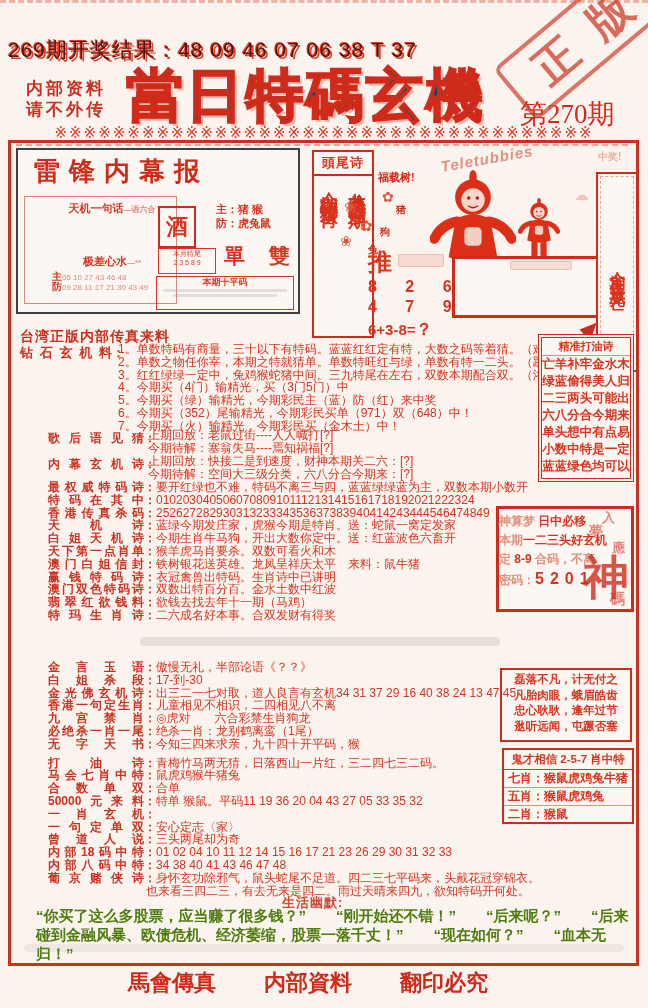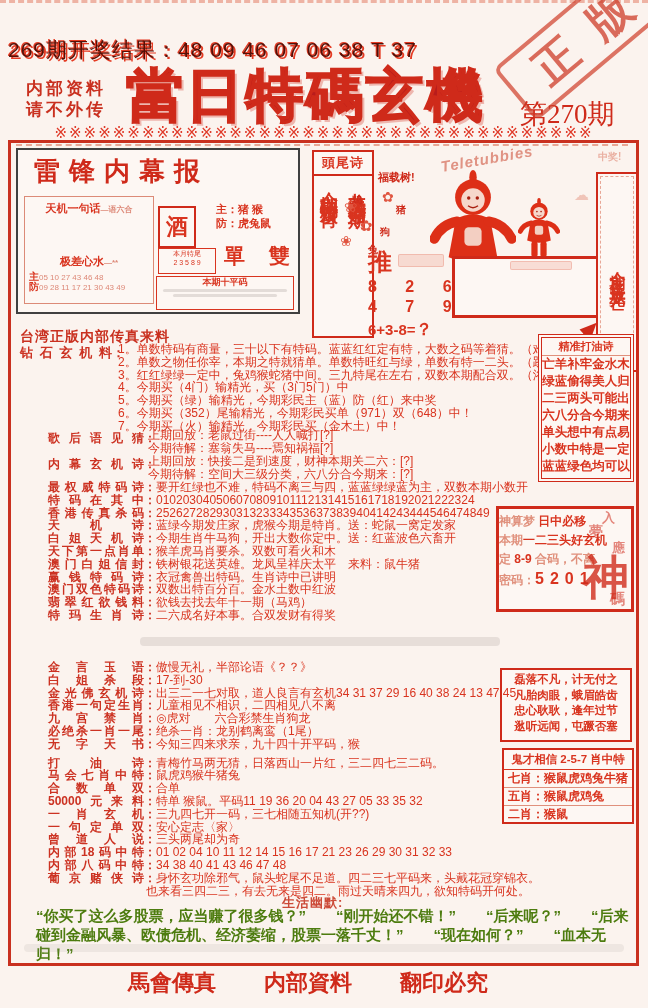--- a/index.html
+++ b/index.html
@@ -17,21 +17,21 @@
   .abs{position:absolute;}
   
   .result-line{
     font-size:21px;font-weight:normal;color:#531008;white-space:nowrap;
     text-shadow:2px 2px 0 #e53a22, -1px -1px 0 #e53a22;
     letter-spacing:1px;
   }
   .note{font-size:17px;font-weight:bold;color:#c9301f;line-height:21px;letter-spacing:3px;}
   .big-title{
     font-family:Liberation Serif, serif;
-    font-size:57px;font-weight:bold;color:#b91c1c;white-space:nowrap;
+    font-size:57px;font-weight:bold;color:#0c4a6e;white-space:nowrap;
     -webkit-text-stroke:2px #cf2a1a;letter-spacing:3px;
     text-shadow:3px 3px 0 rgba(207,42,26,.30);
   }
   .issue{font-family:"Liberation Serif","DejaVu Serif",serif;font-size:27px;color:#cf2a1a;white-space:nowrap;}
   .stamp{
     width:170px;height:60px;border:4px solid rgba(206,60,40,.70);border-radius:8px;
     transform:rotate(-40deg);display:flex;align-items:center;justify-content:center;
     color:rgba(206,60,40,.75);font-size:44px;font-weight:bold;letter-spacing:26px;
     font-family:"Liberation Serif","DejaVu Serif",serif;text-indent:26px;
   }
@@ -121,21 +121,21 @@
   <div class="abs stamp" style="left:494px;top:4px;">正版</div>
 
   <div class="abs deco-row" style="left:0;top:124px;">※※※※※※※※※※※※※※※※※※※※※※※※※※※※※※※※※※※※※</div>
 
   <div class="abs frame"></div>
   <div class="abs inner-dash"></div>
 
   <div class="abs rbox" style="left:16px;top:148px;width:280px;height:162px;">
     <div class="leifeng-title" style="position:absolute;left:16px;top:4px;">雷锋内幕报</div>
 
-    <div class="panel" style="position:absolute;left:6px;top:46px;width:128px;height:106px;">
+    <div class="panel" style="position:absolute;left:6px;top:46px;width:128px;height:106px;padding-left:23px;">
       <div class="small-bold" style="text-align:center;margin-top:4px;">
         <span>天机一句话</span><span class="tiny">—语六合</span>
       </div>
       <div class="small-bold" style="text-align:center;margin-top:38px;">
         <span>极差心水</span><span class="tiny">—**</span>
       </div>
       <div style="margin-top:3px;padding-left:4px;">
         <div class="tiny"><b style="font-size:10px;color:#d9341f;">主</b><span>05 10 27 43 46 48</span></div>
         <div class="tiny"><b style="font-size:10px;color:#d9341f;">防</b><span>09 28 11 17 21 30 43 49</span></div>
       </div>
@@ -416,21 +416,20 @@
         <span class="txt">合单</span>
       </div>
     <div class="row">
         <span class="lbl">50000元来料</span>
         <span class="colon">：</span>
         <span class="txt">特单 猴鼠。平码11 19 36 20 04 43 27 05 33 35 32</span>
       </div>
     <div class="row">
         <span class="lbl">一肖玄机</span>
         <span class="colon">：</span>
-        <span class="txt">三九四七开一码，三七相随五知机(开??)</span>
       </div>
     <div class="row">
         <span class="lbl">一句定单双</span>
         <span class="colon">：</span>
         <span class="txt">安心定志〈家〉</span>
       </div>
     <div class="row">
         <span class="lbl">曾道人说</span>
         <span class="colon">：</span>
         <span class="txt">三头两尾却为奇</span>

